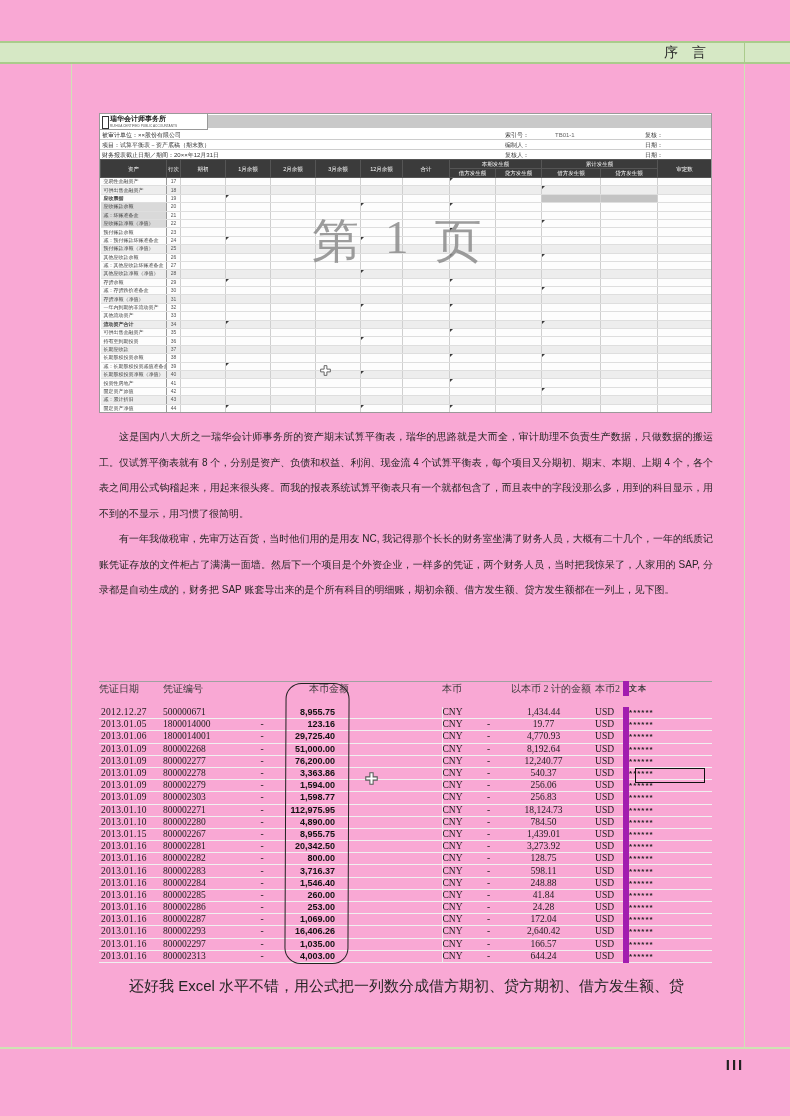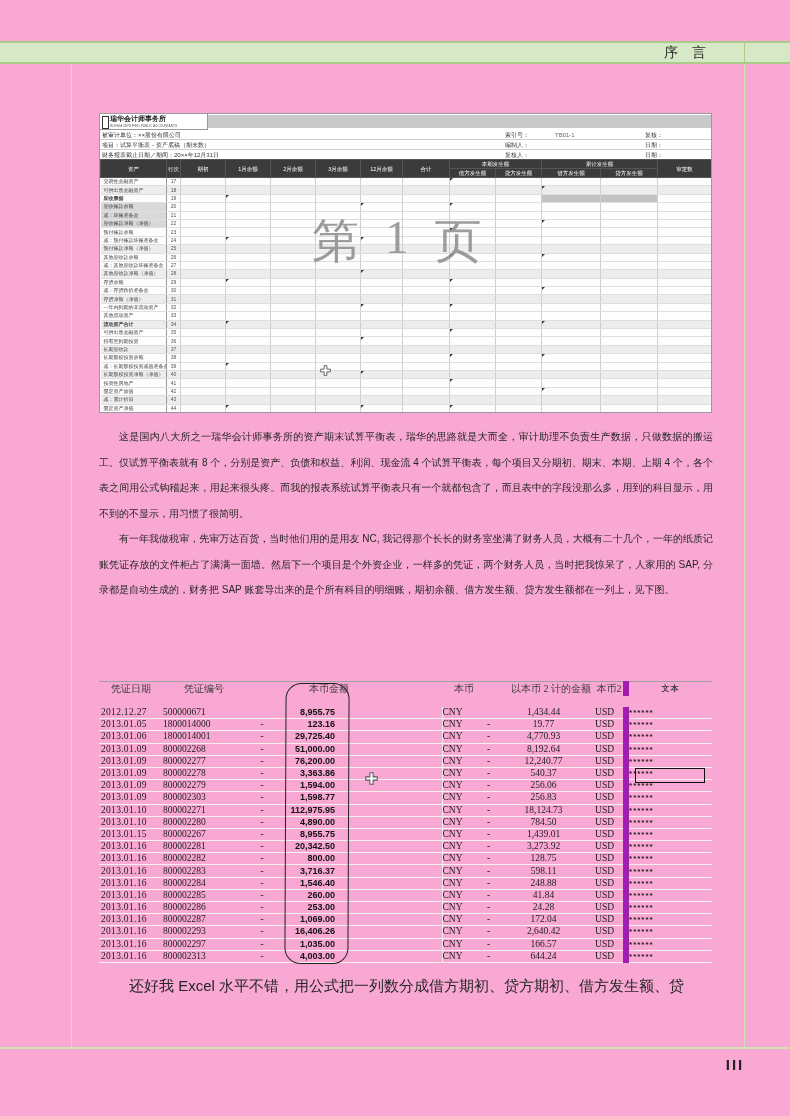--- a/index.html
+++ b/index.html
@@ -54,21 +54,21 @@
          color:#262626;text-align:justify;}
   .bodytext p{margin:0;text-indent:2em;}
   .closing{position:absolute;left:99px;top:973px;width:620px;font-size:15px;line-height:26px;
          color:#262626;}
   .closing p{margin:0;text-indent:2em;white-space:nowrap;}
   
   .sap{position:absolute;left:99px;top:681px;width:613px;height:286px;
          font-family:"Liberation Serif",serif;}
   table.sap-t{width:613px;border-collapse:collapse;table-layout:fixed;border-top:1px solid #a0a0a0;}
   table.sap-t th{font-size:10px;font-weight:normal;color:#3c3c3c;height:14px;line-height:14px;
-         padding:0;text-align:center;overflow:hidden;white-space:nowrap;}
+         padding:0;text-align:left;overflow:hidden;white-space:nowrap;}
   table.sap-t td{font-size:9.5px;color:#1c1c1c;height:11.2px;line-height:11px;padding:0;
          border-bottom:1px solid #f0f0f0;overflow:hidden;white-space:nowrap;}
   table.sap-t tr.spacer td{height:11px;border-bottom:none;}
   .sap-t .date{padding-left:2px;letter-spacing:.3px;}
   .sap-t .neg,.sap-t .usd{text-align:center;}
   .sap-t th.h-amt,.sap-t th.h-usd{text-align:right;}
   .sap-t .amount{text-align:right;font-family:"Liberation Sans",sans-serif;
          font-weight:bold;font-size:9px;color:#111;}
   .sap-t .cur{border-left:1px solid #ececec;}
   .sap-t .neg2{padding-left:1px;}

